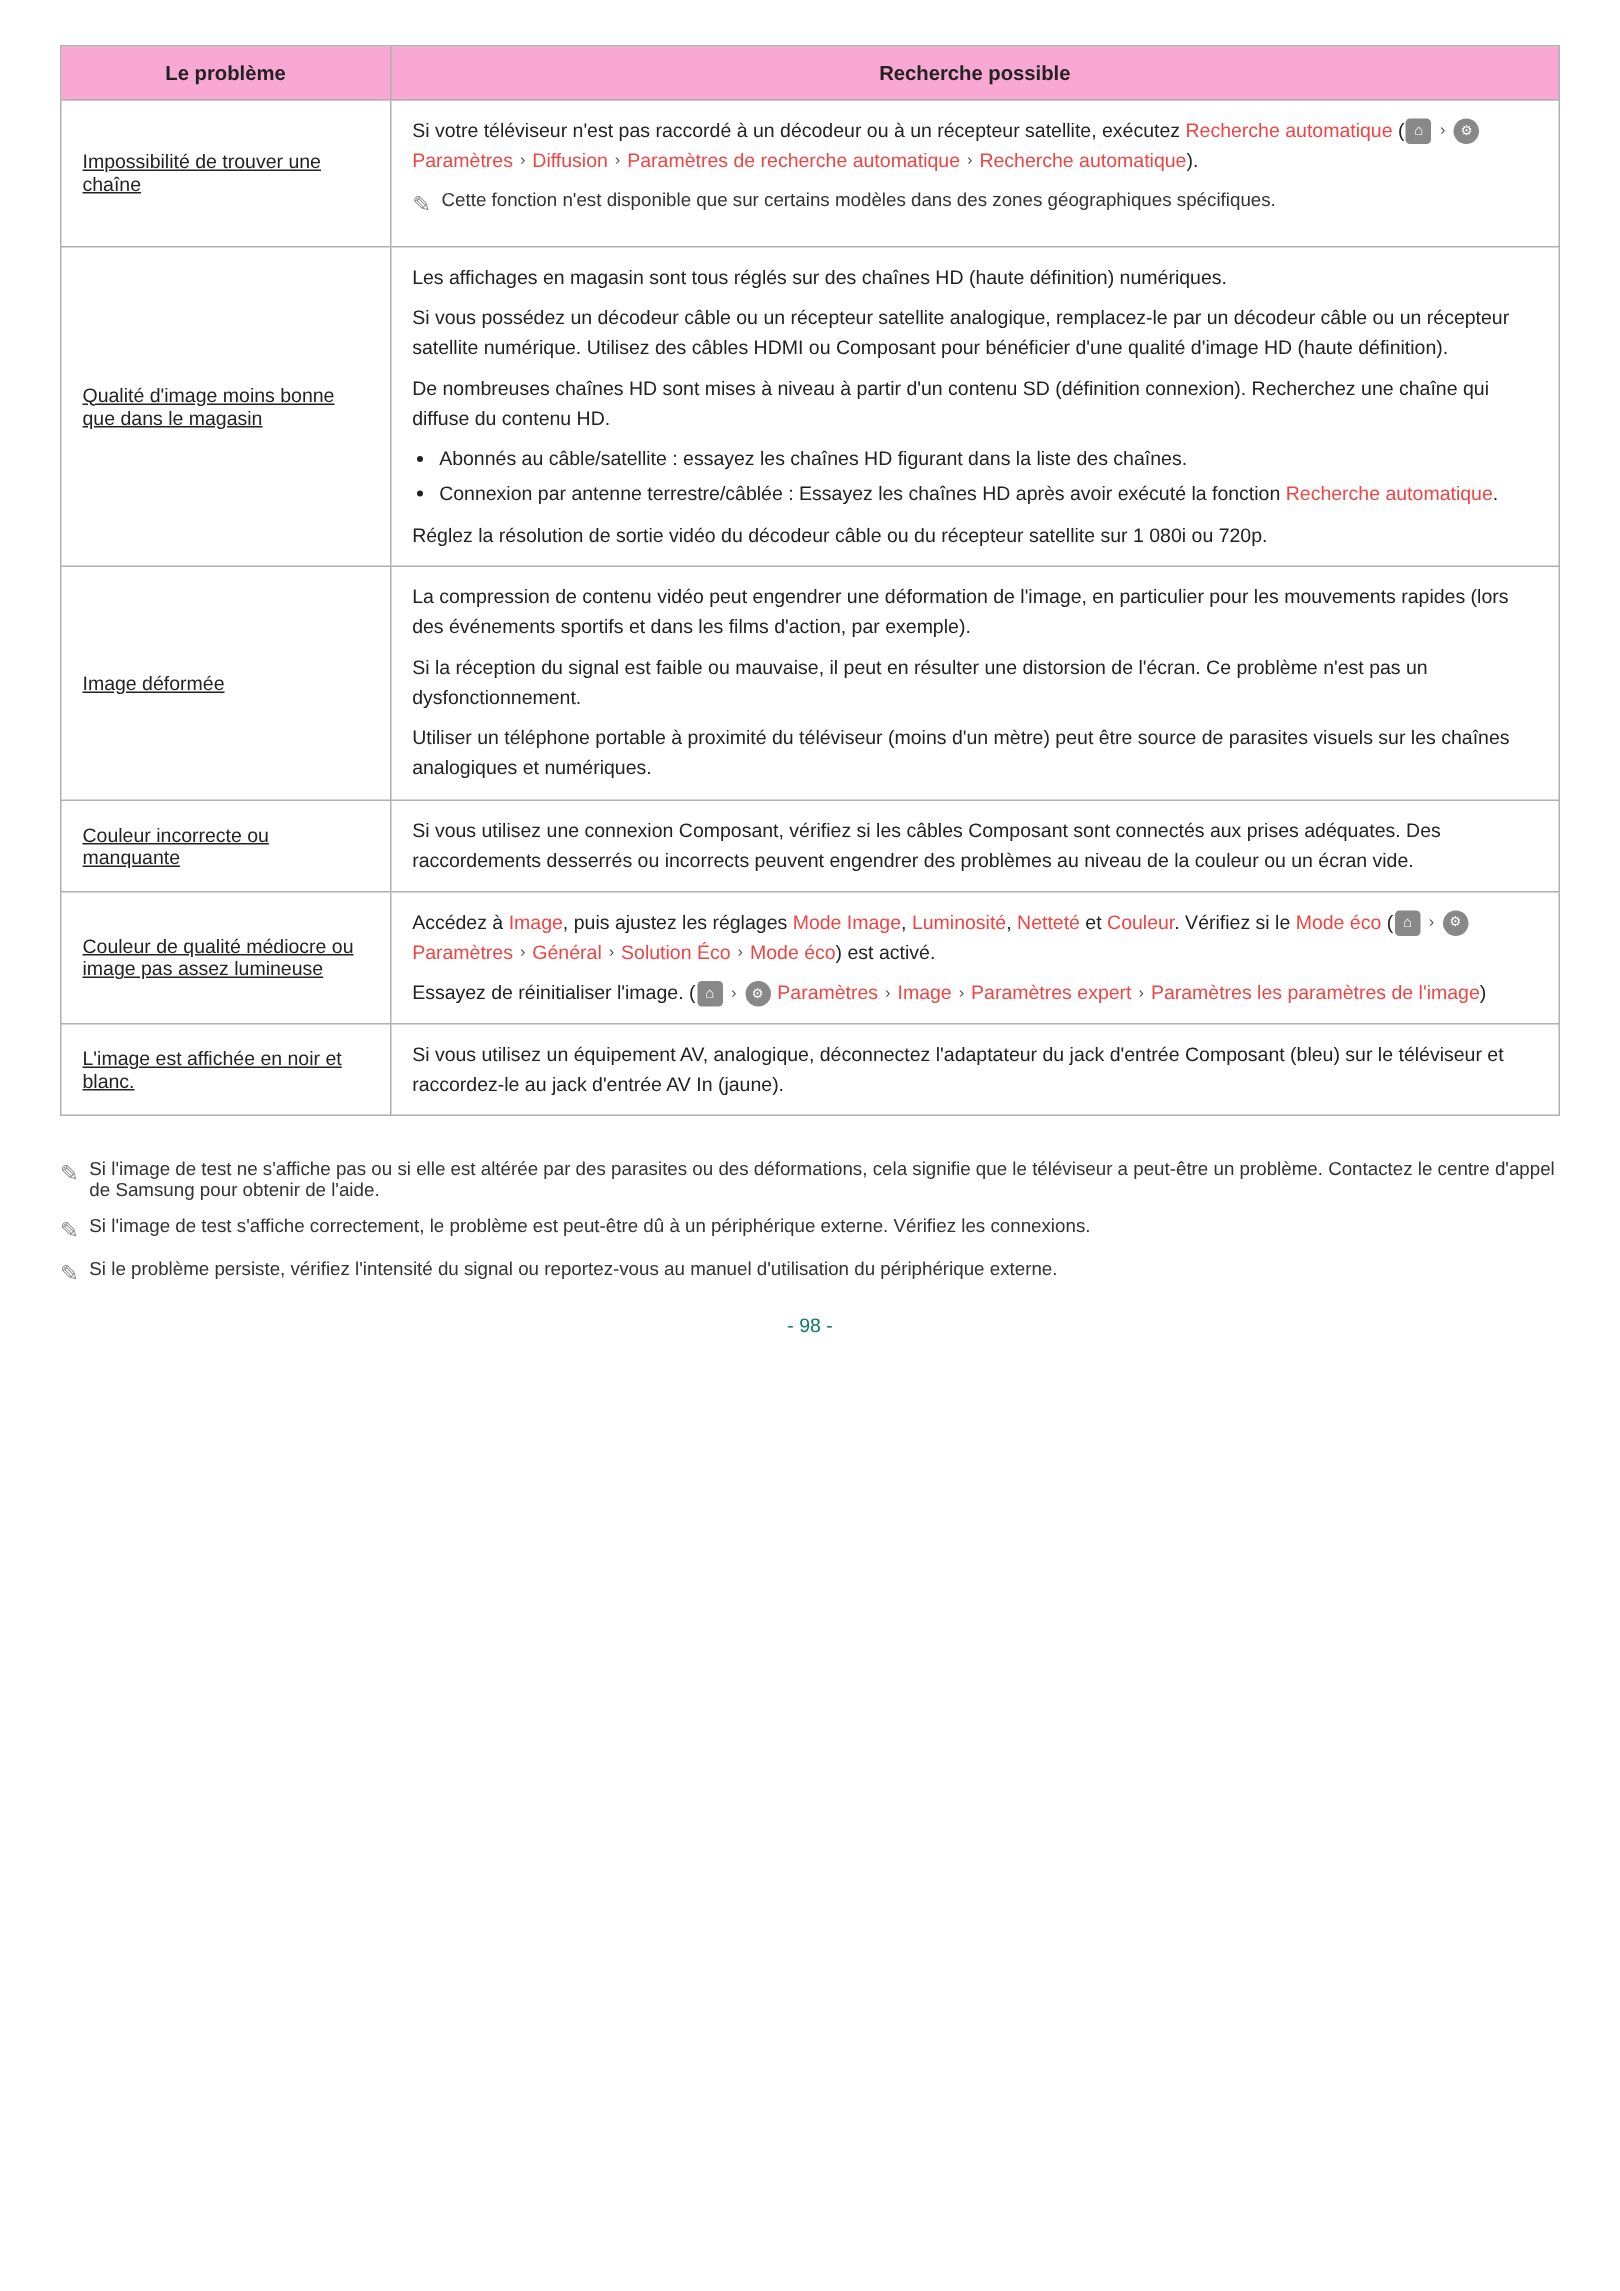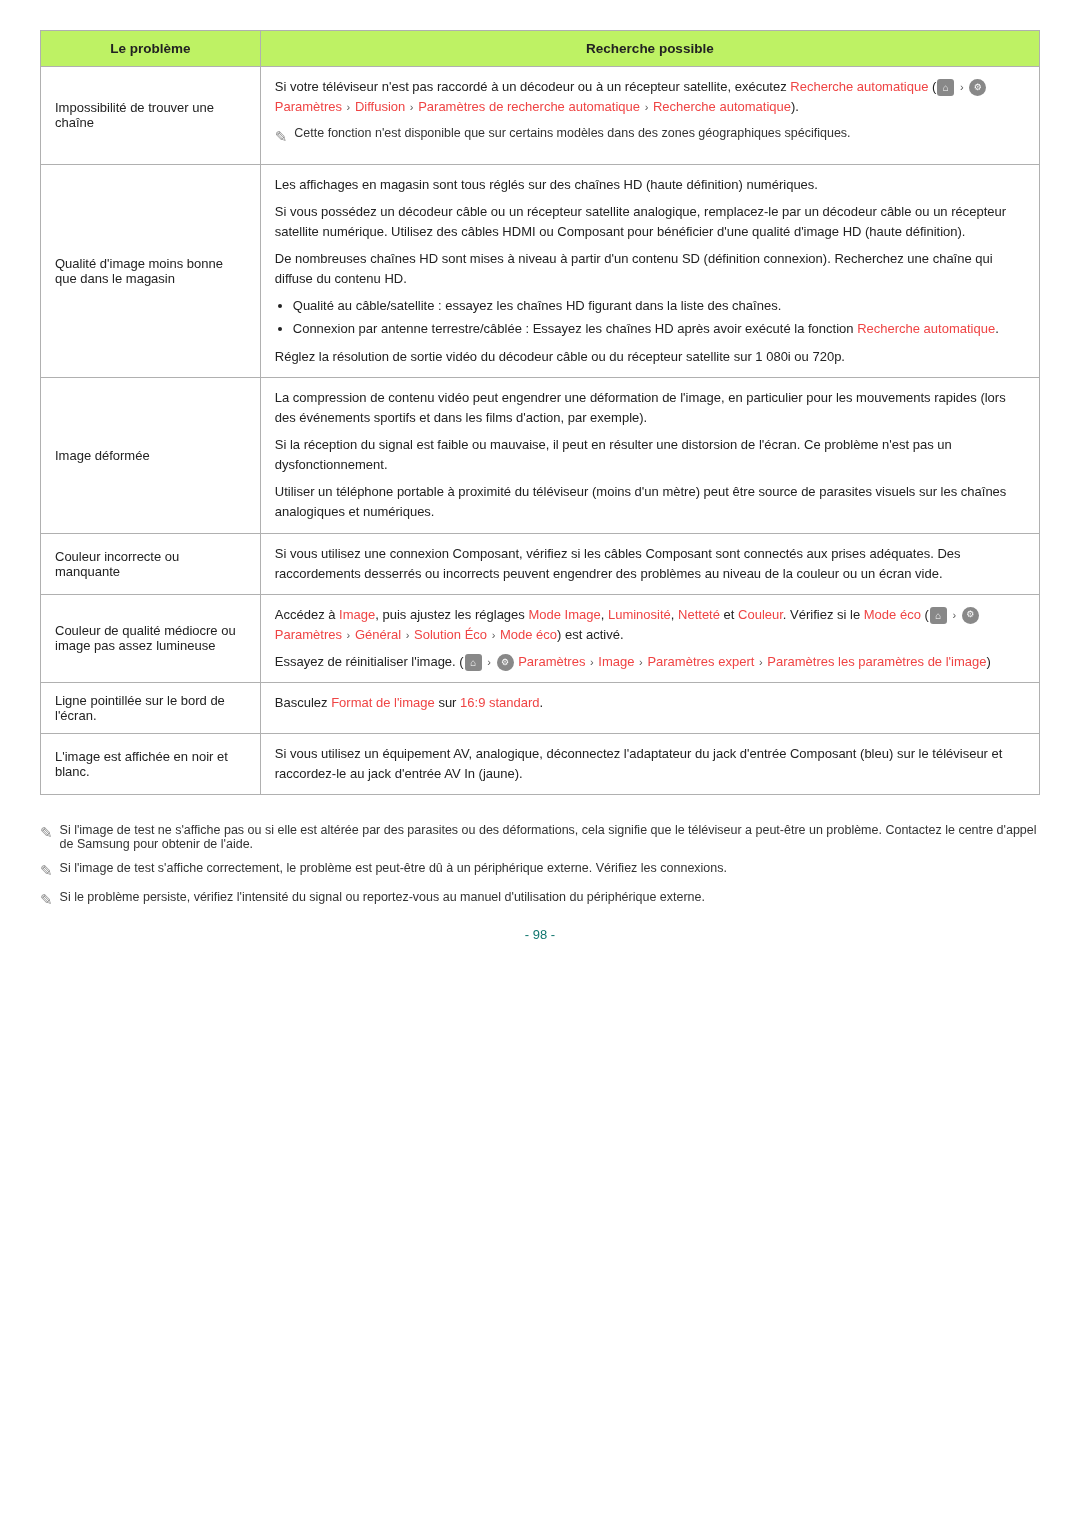--- a/index.html
+++ b/index.html
@@ -14,30 +14,31 @@
       width: 100%;
       border-collapse: collapse;
       margin-bottom: 28px;
     }
     th, td {
       border: 1px solid #b0b0b0;
       padding: 10px 14px;
       vertical-align: top;
     }
     th {
-      background: #bef264;
+      background: #f9a8d4;
       text-align: center;
       font-weight: bold;
       font-size: 13.5px;
     }
     td.problem-col {
       width: 22%;
       font-size: 13px;
       color: #222;
       vertical-align: middle;
+      text-decoration: underline;
     }
     td.solution-col {
       width: 78%;
       font-size: 13px;
       line-height: 1.55;
     }
     .link { color: #ef4444; }
     .note-line {
       display: flex;
       align-items: flex-start;
@@ -135,21 +136,21 @@
       </td>
     </tr>
 
     <tr>
       <td class="problem-col">Qualité d'image moins bonne que dans le magasin</td>
       <td class="solution-col">
         <p>Les affichages en magasin sont tous réglés sur des chaînes HD (haute définition) numériques.</p>
         <p>Si vous possédez un décodeur câble ou un récepteur satellite analogique, remplacez-le par un décodeur câble ou un récepteur satellite numérique. Utilisez des câbles HDMI ou Composant pour bénéficier d'une qualité d'image HD (haute définition).</p>
         <p>De nombreuses chaînes HD sont mises à niveau à partir d'un contenu SD (définition connexion). Recherchez une chaîne qui diffuse du contenu HD.</p>
         <ul>
-          <li>Qualité au câble/satellite : essayez les chaînes HD figurant dans la liste des chaînes.</li>
+          <li>Abonnés au câble/satellite : essayez les chaînes HD figurant dans la liste des chaînes.</li>
           <li>Connexion par antenne terrestre/câblée : Essayez les chaînes HD après avoir exécuté la fonction <span class="link">Recherche automatique</span>.</li>
         </ul>
         <p>Réglez la résolution de sortie vidéo du décodeur câble ou du récepteur satellite sur 1 080i ou 720p.</p>
       </td>
     </tr>
 
     <tr>
       <td class="problem-col">Image déformée</td>
       <td class="solution-col">
         <p>La compression de contenu vidéo peut engendrer une déformation de l'image, en particulier pour les mouvements rapides (lors des événements sportifs et dans les films d'action, par exemple).</p>
@@ -191,26 +192,20 @@
           <span class="arrow">›</span>
           <span class="link">Image</span>
           <span class="arrow">›</span>
           <span class="link">Paramètres expert</span>
           <span class="arrow">›</span>
           <span class="link">Paramètres les paramètres de l'image</span>)
         </p>
       </td>
     </tr>
 
-    <tr>
-      <td class="problem-col">Ligne pointillée sur le bord de l'écran.</td>
-      <td class="solution-col">
-        <p>Basculez <span class="link">Format de l'image</span> sur <span class="link">16:9 standard</span>.</p>
-      </td>
-    </tr>
 
     <tr>
       <td class="problem-col">L'image est affichée en noir et blanc.</td>
       <td class="solution-col">
         <p>Si vous utilisez un équipement AV, analogique, déconnectez l'adaptateur du jack d'entrée Composant (bleu) sur le téléviseur et raccordez-le au jack d'entrée AV In (jaune).</p>
       </td>
     </tr>
   </tbody>
 </table>
 

